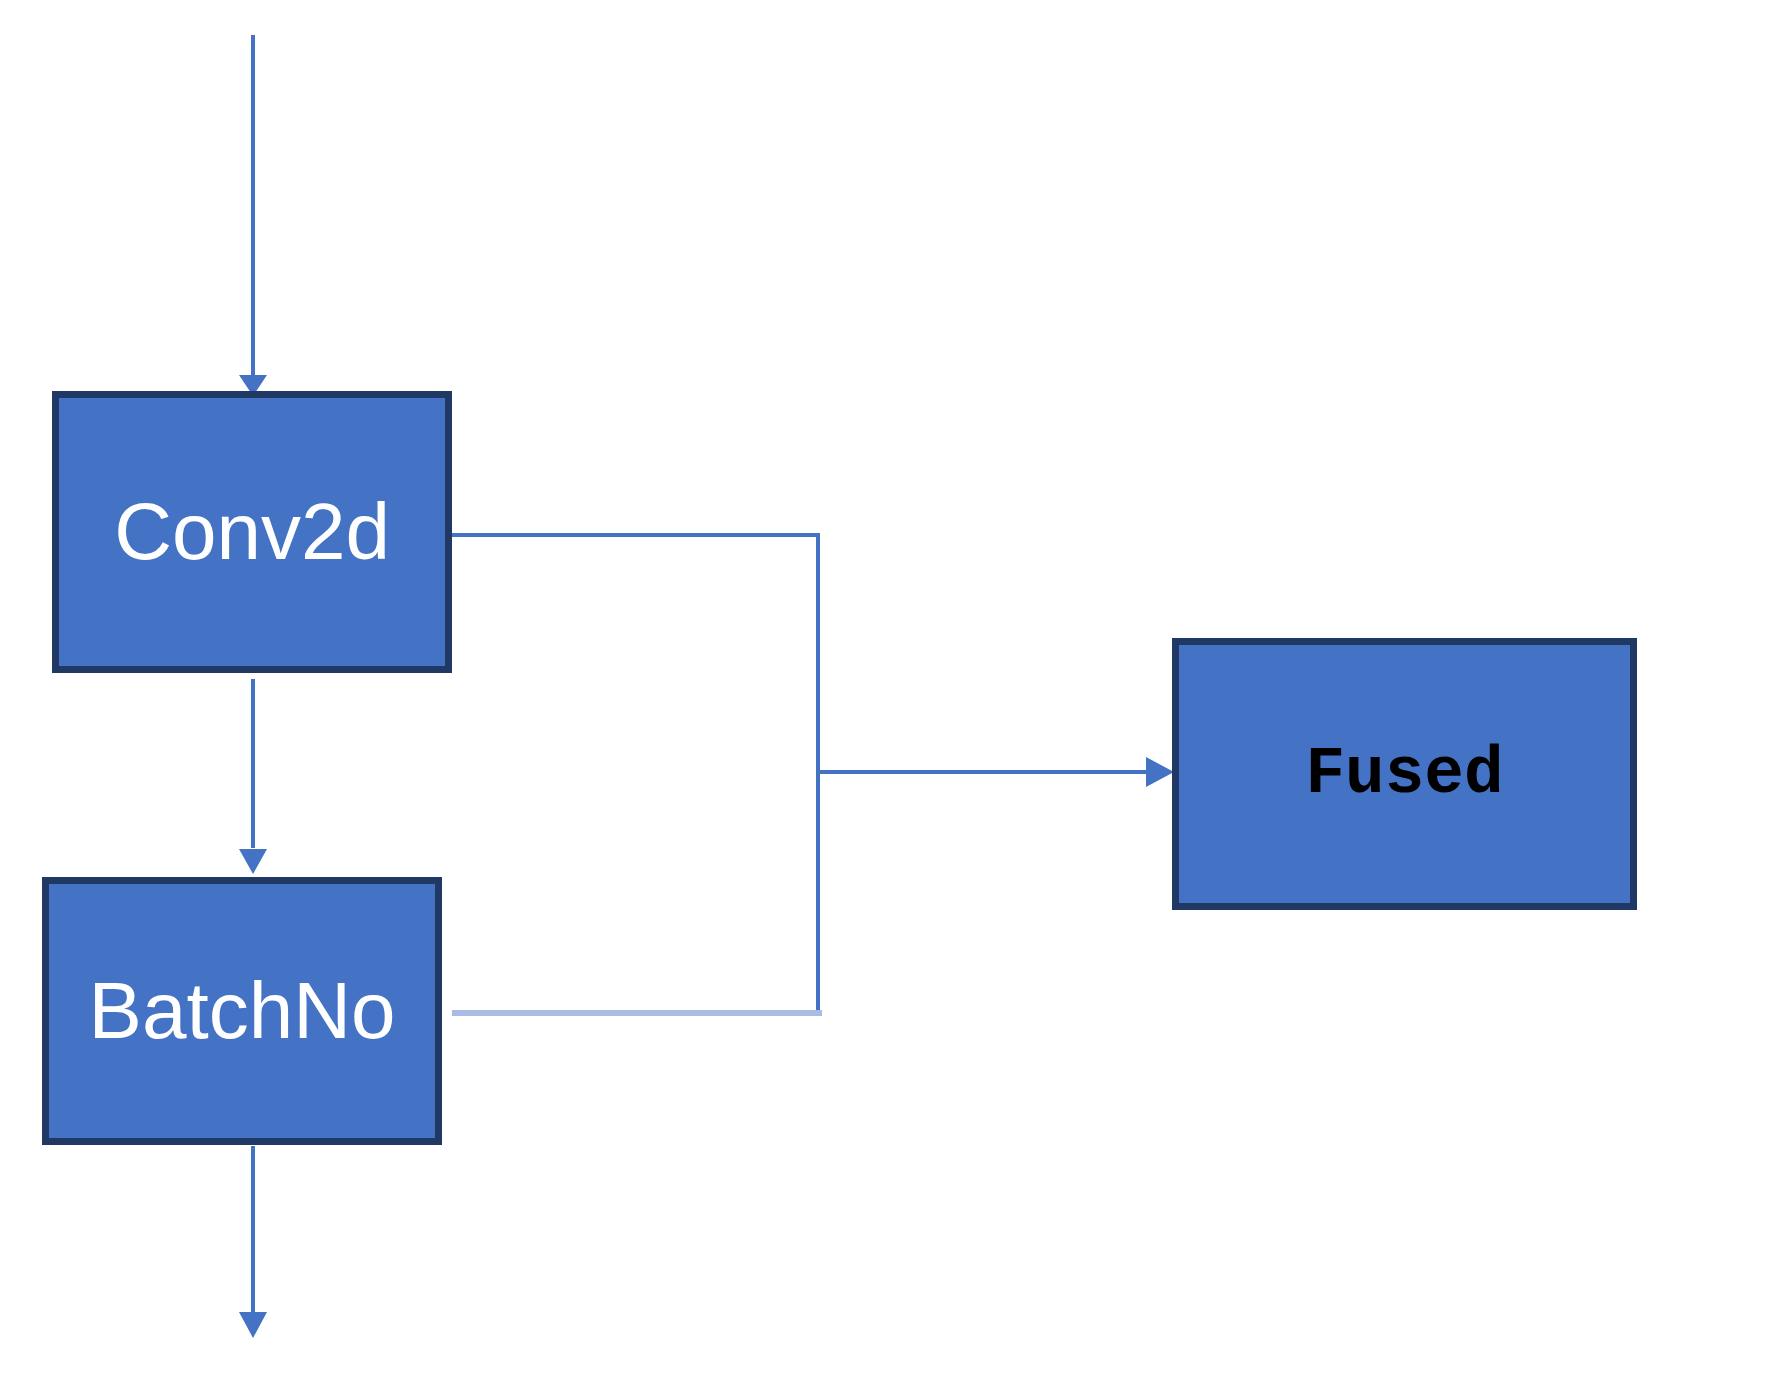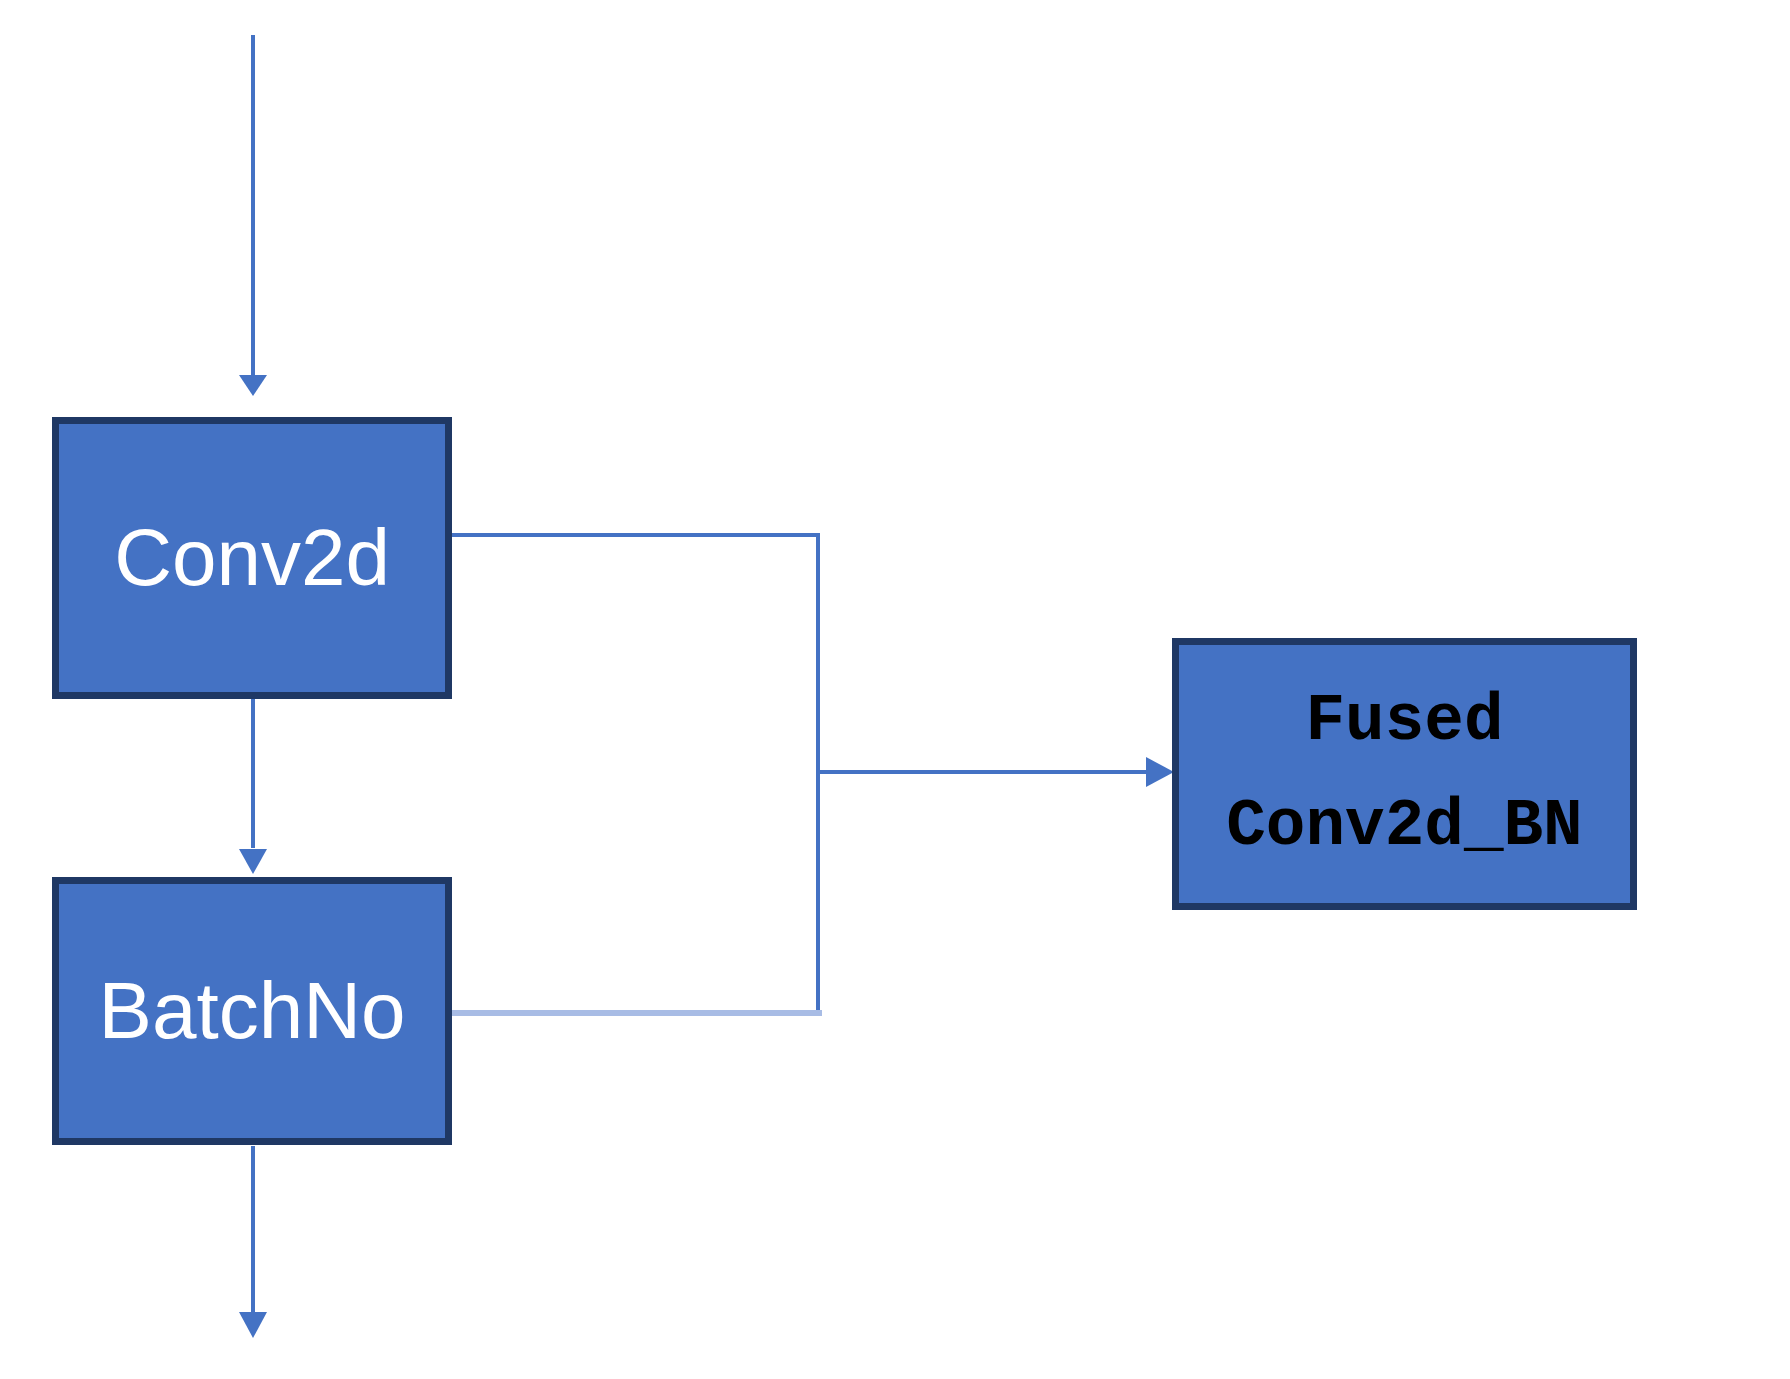--- a/index.html
+++ b/index.html
@@ -43,26 +43,26 @@
     background: var(--node-fill, #4472c4);
     border: 7px solid var(--node-border, #1f3864);
     display: flex;
     flex-direction: column;
     align-items: center;
     justify-content: center;
     text-align: center;
   }
   .node-conv2d {
     left: 52px;
-    top: 417px;
+    top: 391px;
     width: 400px;
     height: 282px;
   }
   .node-batchnorm2d {
-    left: 52px;
+    left: 42px;
     top: 877px;
     width: 400px;
     height: 268px;
   }
   .node-fused {
     left: 1172px;
     top: 638px;
     width: 465px;
     height: 272px;
   }
@@ -110,16 +110,15 @@
   <div class="node node-conv2d">
     <span class="label-sans label-line">Conv2d</span>
   </div>
 
   <div class="node node-batchnorm2d">
     <span class="label-sans label-line">BatchNo</span>
   </div>
 
   <div class="node node-fused">
     <span class="label-mono label-line">Fused</span>
-    <span class="label-mono label-line">Conv2d_BN</span>
   </div>
 
 </div>
 
 </body></html>

